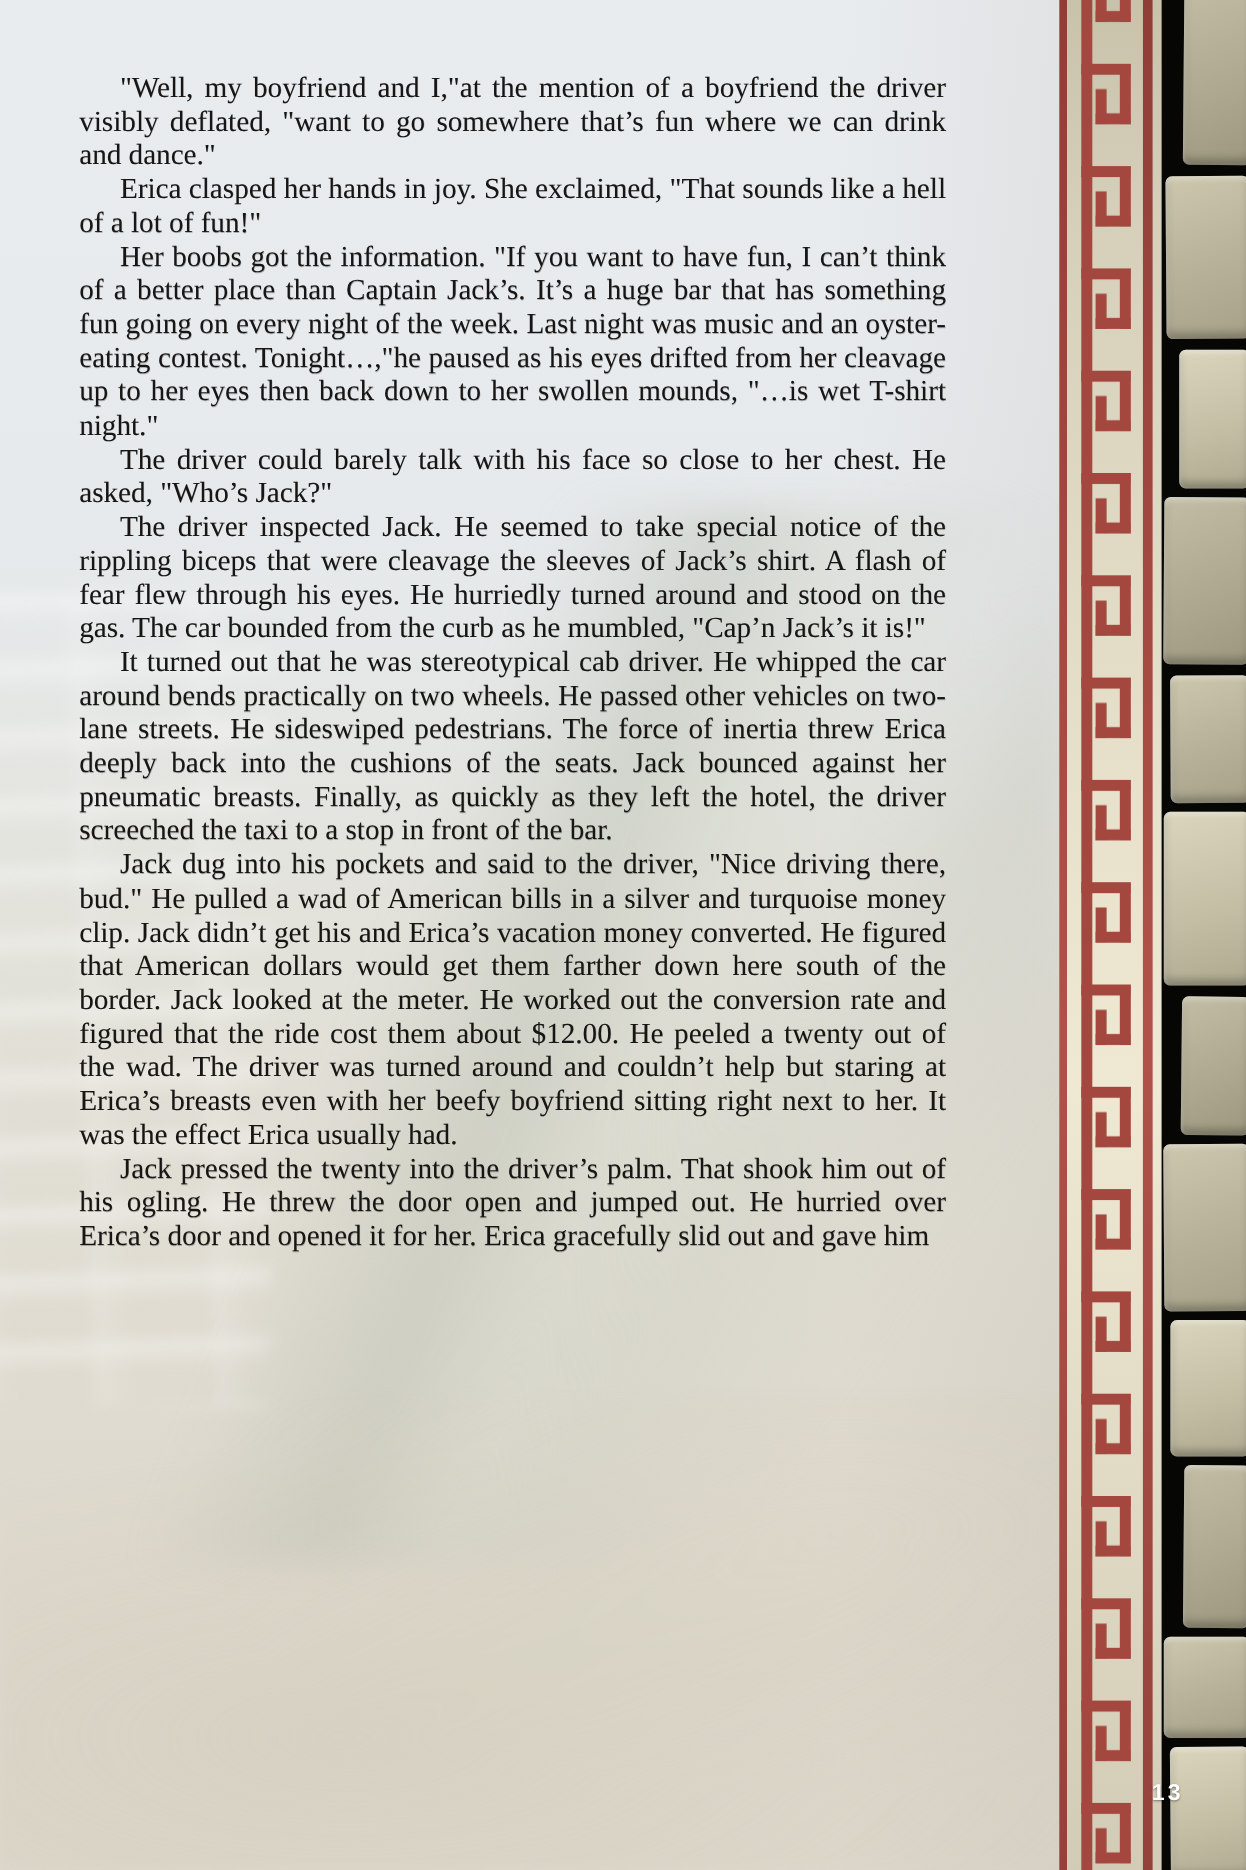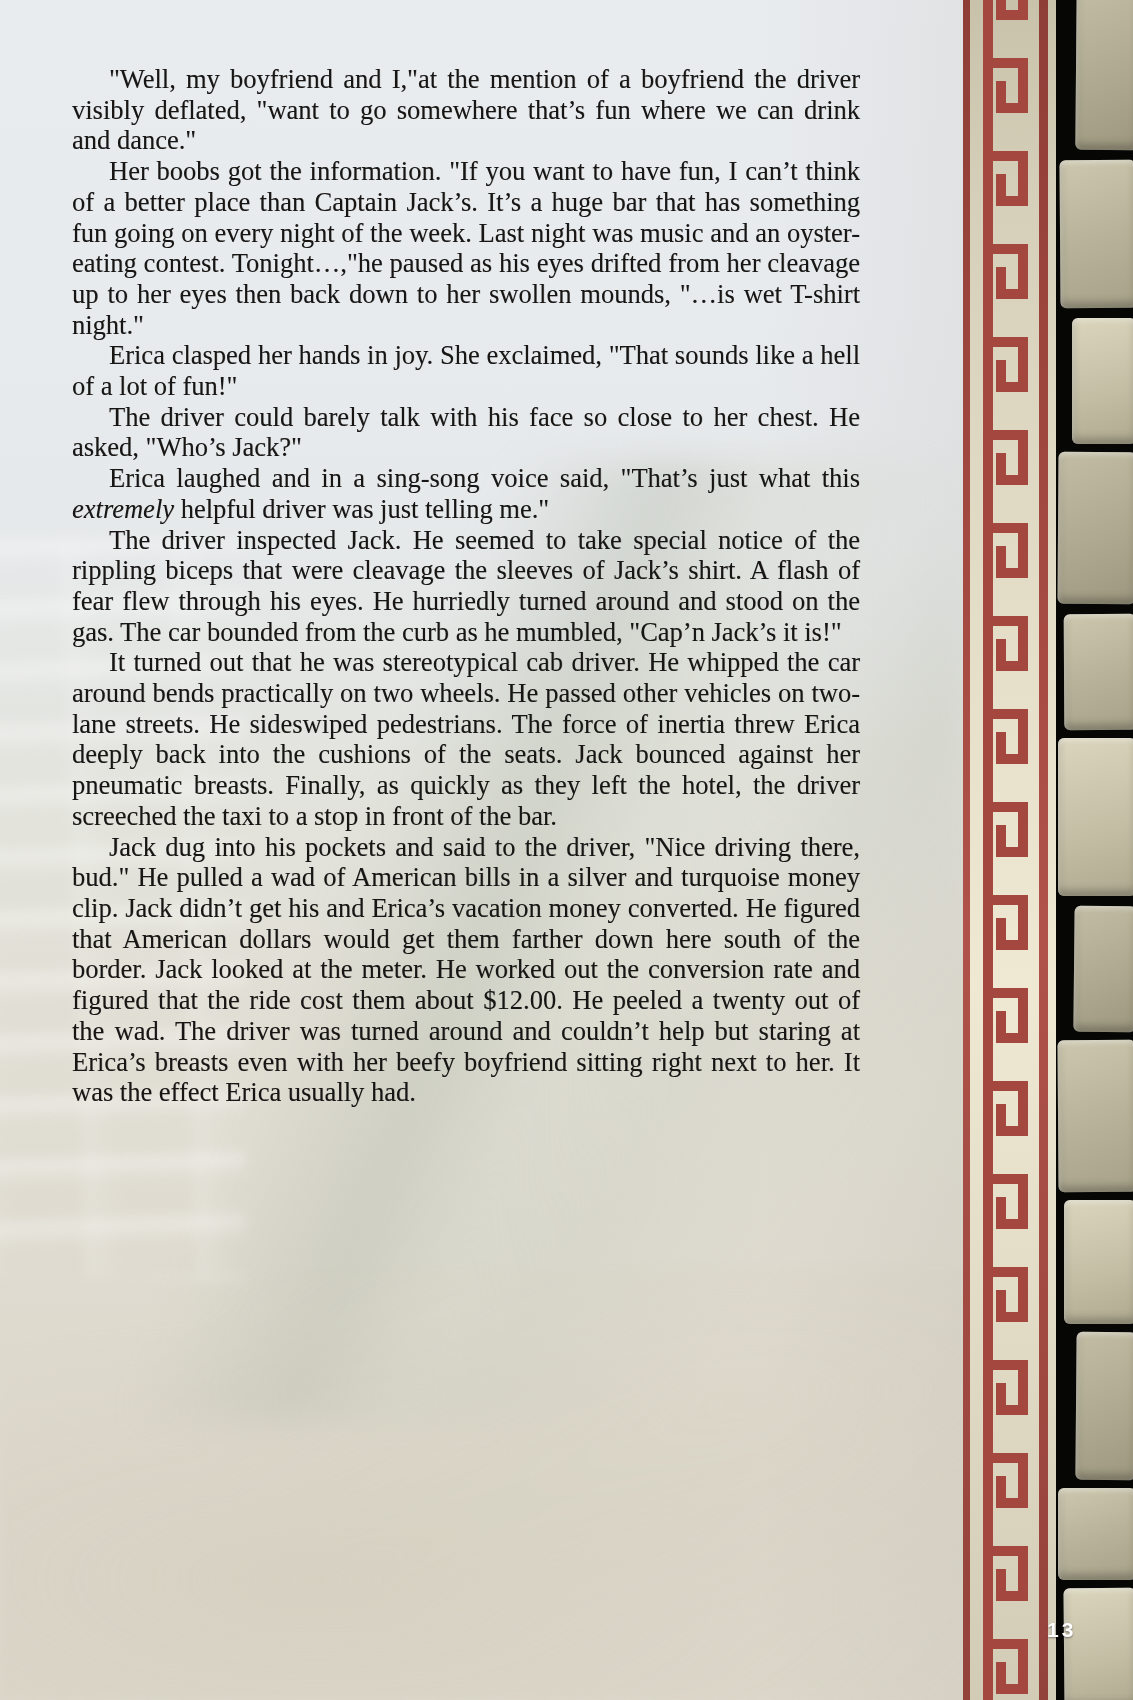--- a/index.html
+++ b/index.html
@@ -131,27 +131,27 @@
 
 <div class="page">
 
   <div class="wm wm-wall"></div>
   <div class="wm wm-stairs"></div>
   <div class="wm wm-bottom"></div>
   <div class="wm wm-shade"></div>
 
   <div class="text-block">
     <p><span>"Well, my boyfriend and I,"at the mention of a boyfriend the driver visibly deflated, "want to go somewhere that’s fun where we can drink and dance."</span></p>
+    <p><span>Erica clasped her hands in joy. She exclaimed, "That sounds like a hell of a lot of fun!"</span></p>
     <p><span>Her boobs got the information.  "If you want to have fun, I can’t think of a better place than Captain Jack’s.  It’s a huge bar that has something fun going on every night of the week. Last night was music and an oyster-eating contest.  Tonight…,"he paused as his eyes drifted from her cleavage up to her eyes then back down to her swollen mounds, "…is wet T-shirt night."</span></p>
-    <p><span>Erica clasped her hands in joy. She exclaimed, "That sounds like a hell of a lot of fun!"</span></p>
     <p><span>The driver could barely talk with his face so close to her chest.  He asked, "Who’s Jack?"</span></p>
-    <p><span>Erica laughed and in a sing-song voice said, "That’s just what this </span><span class="em">extremely</span><span> helpful driver was just telling me."</span></p>
     <p><span>The driver inspected Jack.  He seemed to take special notice of the rippling biceps that were cleavage the sleeves of Jack’s shirt.  A flash of fear flew through his eyes.  He hurriedly turned around and stood on the gas.  The car bounded from the curb as he mumbled, "Cap’n Jack’s it is!"</span></p>
     <p><span>It turned out that he was stereotypical cab driver.  He whipped the car around bends practically on two wheels.  He passed other vehicles on two-lane streets.  He sideswiped pedestrians.  The force of inertia threw Erica deeply back into the cushions of the seats.  Jack bounced against her pneumatic breasts.  Finally, as quickly as they left the hotel, the driver screeched the taxi to a stop in front of the bar.</span></p>
     <p><span>Jack dug into his pockets and said to the driver, "Nice driving there, bud." He pulled a wad of American bills in a silver and turquoise money clip.  Jack didn’t get his and Erica’s vacation money converted.  He figured that American dollars would get them farther down here south of the border.  Jack looked at the meter.  He worked out the conversion rate and figured that the ride cost them about $12.00.  He peeled a twenty out of the wad.  The driver was turned around and couldn’t help but staring at Erica’s breasts even with her beefy boyfriend sitting right next to her.  It was the effect Erica usually had.</span></p>
+    <p><span>Jack pressed the twenty into the driver’s palm.  That shook him out of his ogling.  He threw the door open and jumped out.  He hurried over Erica’s door and opened it for her.  Erica gracefully slid out and gave him</span></p>
   </div>
 
   <div class="border">
     <div class="vline left"></div>
     <div class="strip-bg"></div>
 
     <svg class="meander-svg" width="69" height="1700" xmlns="http://www.w3.org/2000/svg">
       <defs>
         <pattern id="meander" x="0" y="58" width="69" height="93" patternUnits="userSpaceOnUse">
           <g fill="#a4473f">

